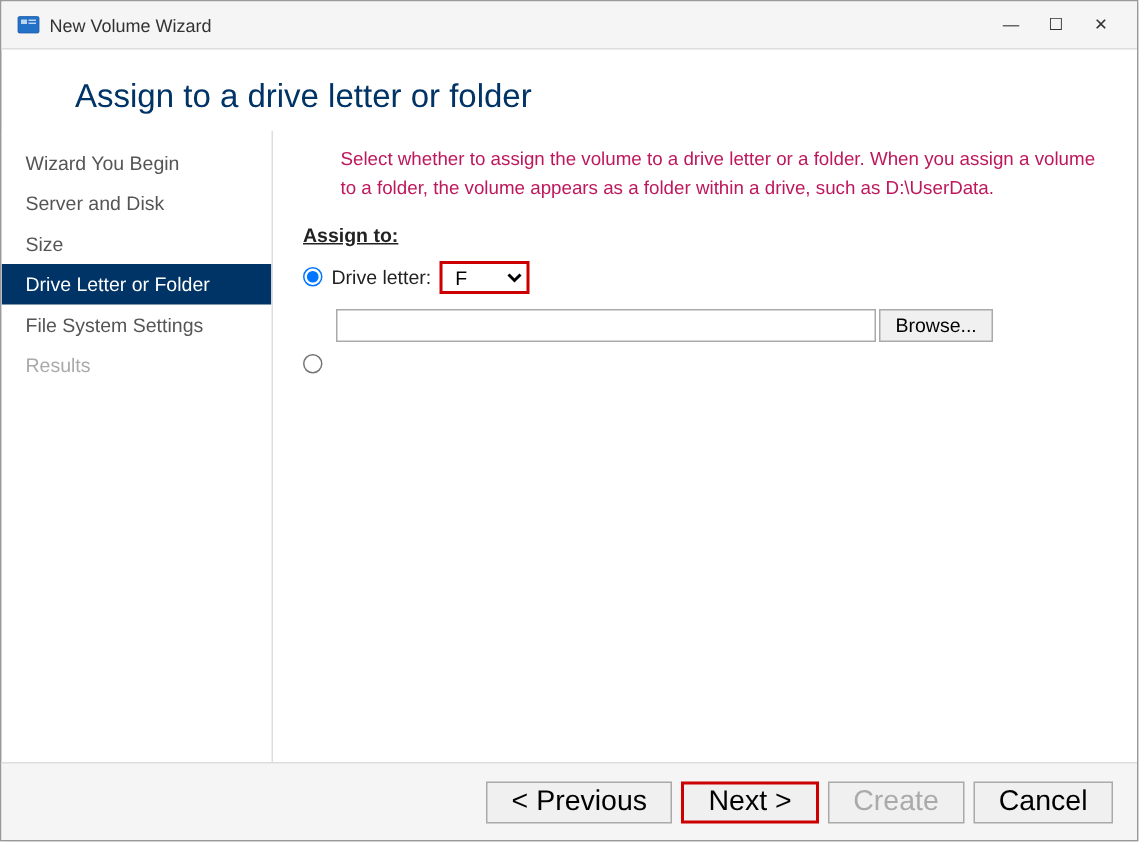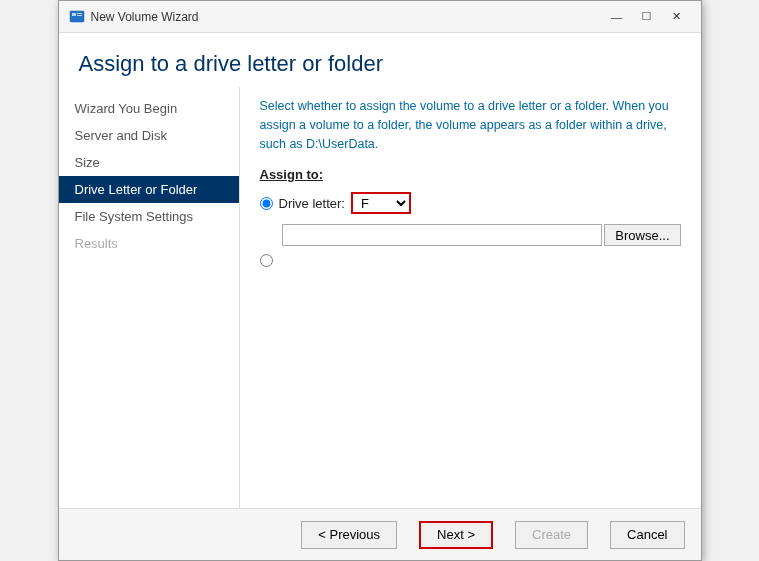--- a/index.html
+++ b/index.html
@@ -8,21 +8,21 @@
       font-size: 13px;
       background: #f0f0f0;
       display: flex;
       justify-content: center;
       align-items: center;
       width: 759px;
       height: 561px;
       overflow: hidden;
     }
     .window {
-      width: 644px;
+      width: 759px;
       height: 561px;
       background: #fff;
       border: 1px solid #999;
       box-shadow: 2px 2px 8px rgba(0,0,0,0.3);
       display: flex;
       flex-direction: column;
     }
     .title-bar {
       background: #f5f5f5;
       border-bottom: 1px solid #ddd;
@@ -66,20 +66,21 @@
       display: flex;
       flex-direction: column;
       flex: 1;
       overflow: hidden;
     }
     .page-title {
       padding: 18px 20px 10px 20px;
       font-size: 22px;
       font-weight: 300;
       color: #003366;
+      margin-left: 29px;
     }
     .main-body {
       display: flex;
       flex: 1;
       overflow: hidden;
     }
     .sidebar {
       width: 180px;
       background: #fff;
       padding: 8px 0;
@@ -101,23 +102,24 @@
     }
     .right-panel {
       flex: 1;
       padding: 10px 20px 10px 20px;
       background: #fff;
       border-left: 1px solid #ddd;
       overflow-y: auto;
     }
     .description-text {
       font-size: 12.5px;
-      color: #0369a1;
+      color: #be185d;
       line-height: 1.5;
       margin-bottom: 14px;
+      margin-left: 25px;
     }
     .assign-to-label {
       font-size: 13px;
       font-weight: 600;
       color: #222;
       margin-bottom: 10px;
       text-decoration: underline;
     }
     .option-row {
       display: flex;
@@ -175,24 +177,23 @@
       align-items: center;
       gap: 6px;
       background: #f5f5f5;
       height: 52px;
     }
     .footer-btn {
       height: 28px;
       padding: 0 16px;
       background: #f0f0f0;
       border: 1px solid #aaa;
-      font-size: 13px;
+      font-size: 19px;
       cursor: pointer;
       min-width: 70px;
-      margin-left: 16px;
     }
     .footer-btn.primary {
       border: 2px solid #c00;
     }
     .footer-btn:disabled {
       color: #aaa;
       cursor: default;
     }
     .underline { text-decoration: underline; }
   </style>

